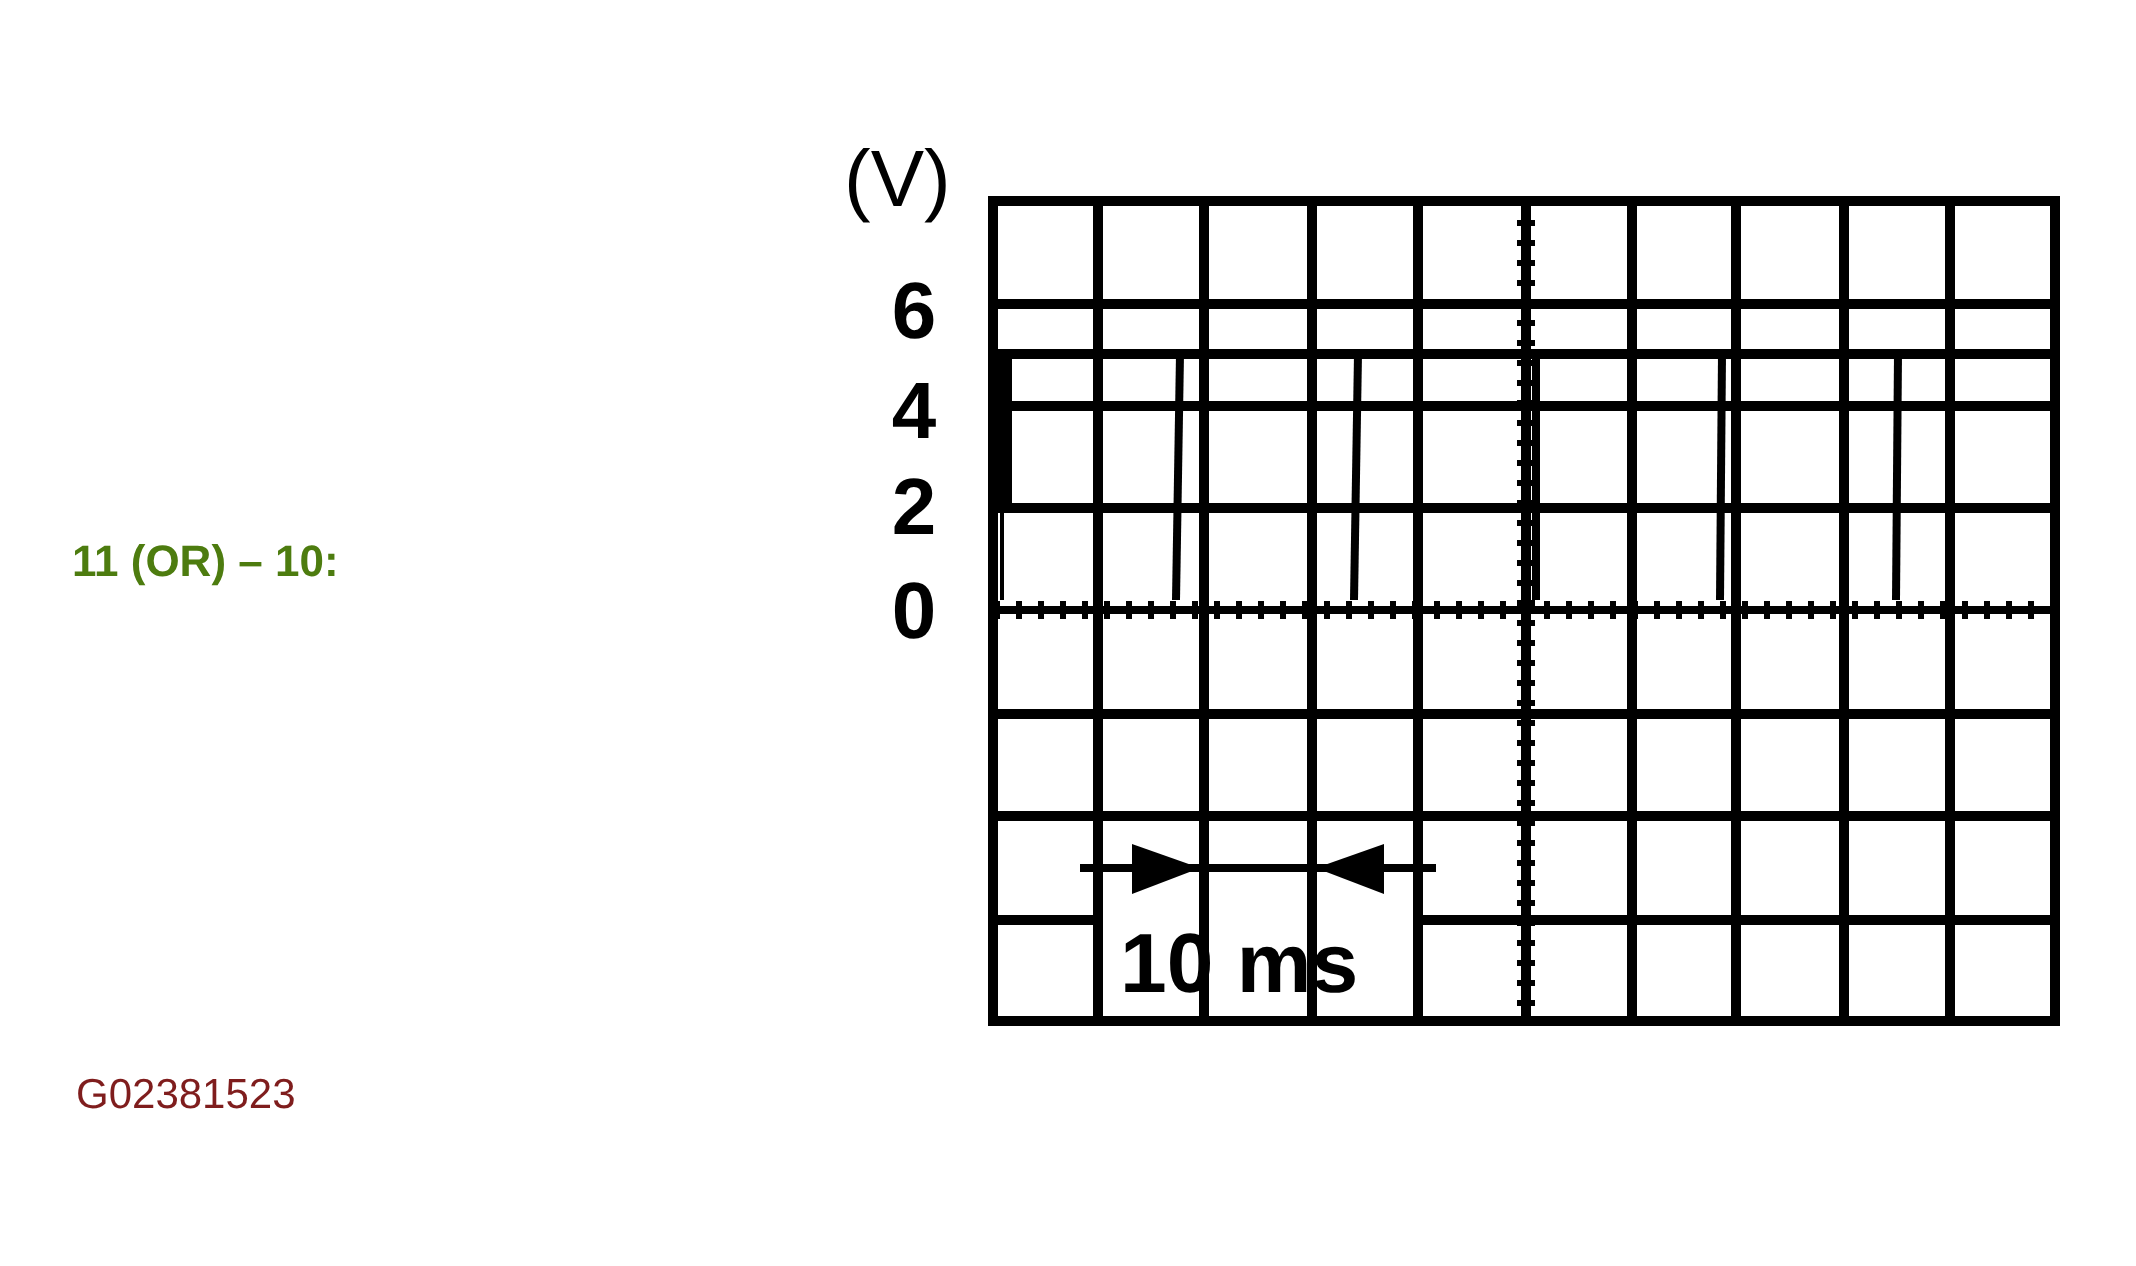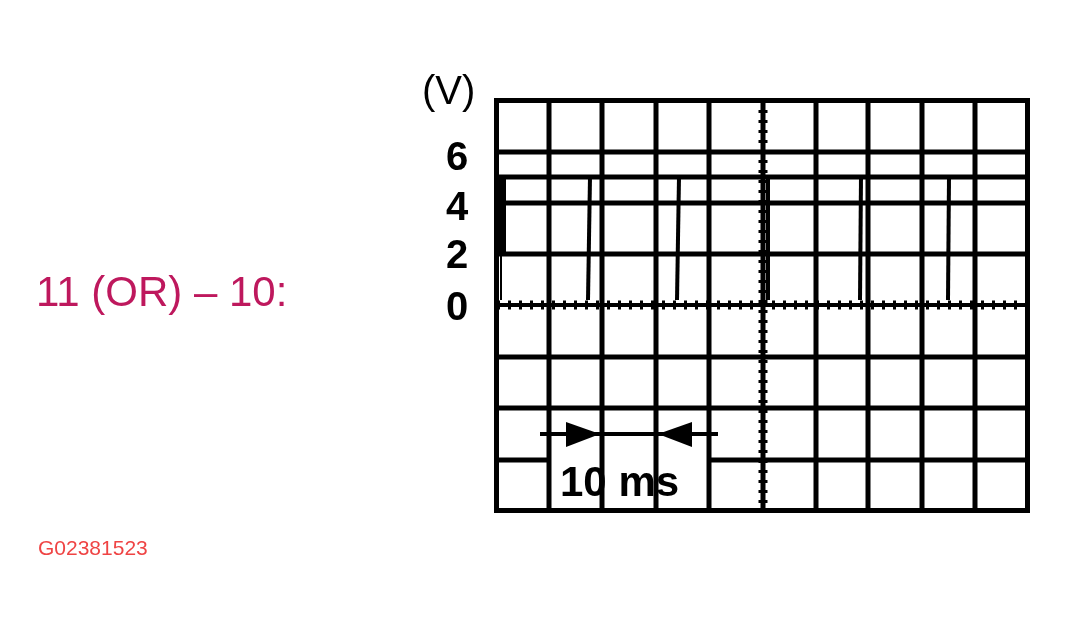--- a/index.html
+++ b/index.html
@@ -1,20 +1,20 @@
 <!DOCTYPE html>
 <html><head>
 <meta charset="utf-8">
 <style>
   html, body { margin: 0; padding: 0; background: #ffffff; }
   body { width: 1068px; height: 633px; position: relative; overflow: hidden;
          font-family: "Liberation Sans", "DejaVu Sans", sans-serif; color: #000; }
-  .signal-label { position: absolute; left: 36px; top: 268px; font-size: 42px; font-weight: normal;
-                  color: #be185d; letter-spacing: 0px; white-space: nowrap; }
-  .fig-id { position: absolute; left: 38px; top: 536px; font-size: 21px; color: #ef4444; white-space: nowrap; }
+  .signal-label { position: absolute; left: 36px; top: 268px; font-size: 22px; font-weight: bold;
+                  color: #4d7c0f; letter-spacing: 0px; white-space: nowrap; }
+  .fig-id { position: absolute; left: 38px; top: 536px; font-size: 21px; color: #7f1d1d; white-space: nowrap; }
   .unit { position: absolute; left: 422px; top: 68px; font-size: 40px; font-weight: normal; }
   .ytick { position: absolute; left: 440px; font-size: 40px; font-weight: bold; line-height: 40px; width: 34px; text-align: center; }
   svg.scope { position: absolute; left: 0; top: 0; }
   .ms-label { position: absolute; left: 560px; top: 458px; font-size: 42px; font-weight: bold; white-space: nowrap; }
 </style>
 </head>
 <body>
 
 <div class="signal-label">11 (OR) – 10:</div>
 <div class="fig-id">G02381523</div>

